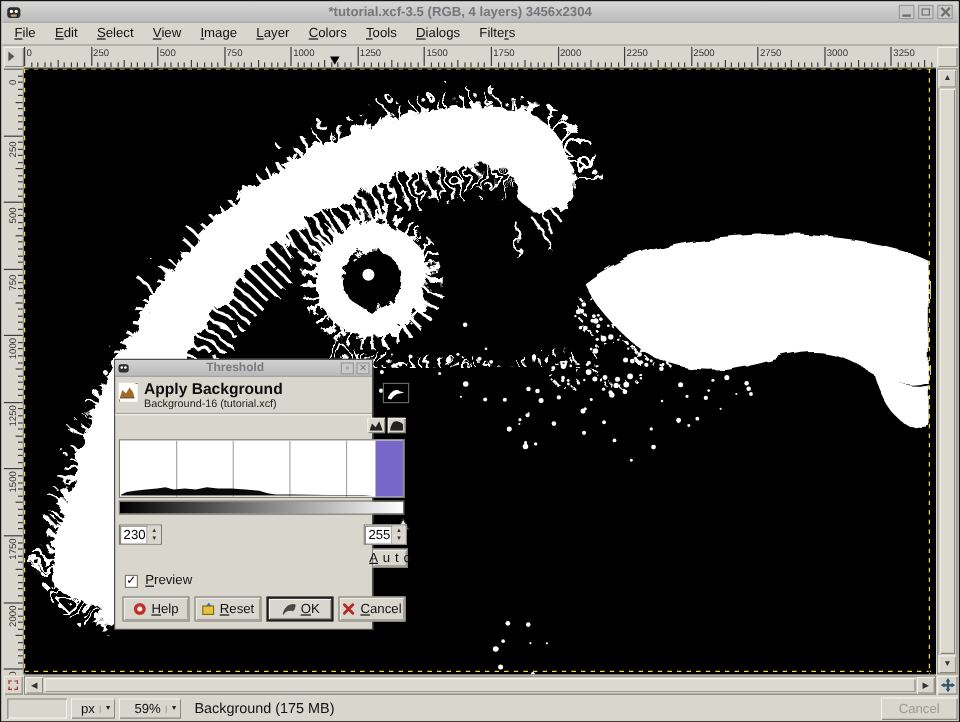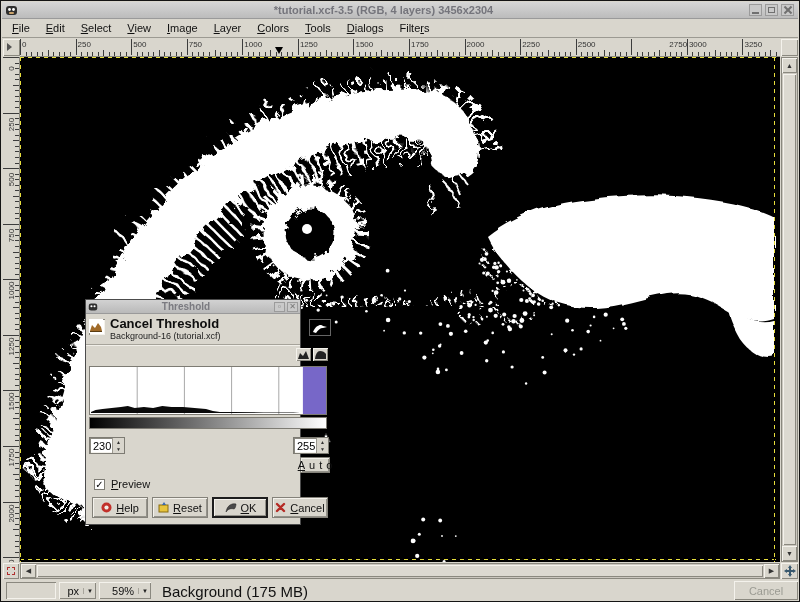--- a/index.html
+++ b/index.html
@@ -45,24 +45,24 @@
   .qm-icon{width:8px;height:8px;border:1px dashed #b03030}
   .corner-glyph{width:0;height:0;border-top:4px solid transparent;border-bottom:4px solid transparent;border-left:5px solid #555}
   
   .statusbar{position:absolute;left:1px;top:579px;right:1px;height:14px;background:#d9d6cd}
   .raised{background:#d9d6cd;box-shadow:inset 1px 1px 0 #f4f2ec,inset -1px -1px 0 #8a887f}
   .sunken{box-shadow:inset 1px 1px 0 #8a887f,inset -1px -1px 0 #f4f2ec}
   .pos-field{position:absolute;left:4px;top:2px;width:50px;height:17px;background:#d9d6cd}
   .combo{position:absolute;top:2px;height:17px;display:flex;align-items:center;font-size:11px;color:#111;padding:0 3px}
   .combo .cval{flex:1;text-align:right;padding-right:4px}
   .dd{font-size:6px;color:#222;border-left:1px solid #a8a59c;padding-left:3px}
-  .status-msg{position:absolute;left:160px;top:3px;font-size:15px;color:#111}
+  .status-msg{position:absolute;left:160px;top:3px;font-size:12px;color:#111}
   .sb-cancel{position:absolute;left:732px;top:1px;width:64px;height:19px;font-size:11px;color:#9b9b93;display:flex;align-items:center;justify-content:center}
   
-  .dialog{position:absolute;left:84px;top:298px;width:216px;height:226px;background:#d9d6cd;border:1px solid #4c4c4c;z-index:20}
+  .dialog{position:absolute;left:94px;top:298px;width:216px;height:226px;background:#d9d6cd;border:1px solid #4c4c4c;z-index:20}
   .dlg-titlebar{position:absolute;left:0;top:0;right:0;height:14px;background:linear-gradient(#d2d2d2,#b9b9b9);display:flex;align-items:center;border-bottom:1px solid #9a9a9a}
   .dlg-icon{width:10px;height:10px;margin-left:2px;flex:0 0 auto}
   .dlg-title{flex:1;text-align:center;font-size:10px;font-weight:bold;color:#7a7a80}
   .dlg-btn{width:11px;height:10px;margin-right:2px;display:flex;align-items:center;justify-content:center;font-size:8px;color:#777;background:#cScCc;background:#c9c9c9;border:1px solid #9b9b9b}
   .hdr-icon{position:absolute;left:3px;top:19px;width:16px;height:16px;background:#fff}
   .hdr-title{position:absolute;left:24px;top:16px;font-size:13px;font-weight:bold;color:#0d0d0d}
   .hdr-sub{position:absolute;left:24px;top:31px;font-size:9px;color:#222}
   .drawable-thumb{position:absolute;left:223px;top:19px;width:22px;height:17px;background:#000;border:1px solid #666}
   .hdr-sep{position:absolute;left:0;top:44px;width:100%;height:2px;border-top:1px solid #a6a39a;border-bottom:1px solid #f1efe9}
   .mini-btn{position:absolute;width:15px;height:13px;display:flex;align-items:center;justify-content:center}
@@ -142,21 +142,21 @@
       <div class="hlab" style="left: 335.45px;">1500</div>
       <div class="htick-major" style="left: 389.025px;"></div>
       <div class="hlab" style="left: 391.025px;">1750</div>
       <div class="htick-major" style="left: 444.6px;"></div>
       <div class="hlab" style="left: 446.6px;">2000</div>
       <div class="htick-major" style="left: 500.175px;"></div>
       <div class="hlab" style="left: 502.175px;">2250</div>
       <div class="htick-major" style="left: 555.75px;"></div>
       <div class="hlab" style="left: 557.75px;">2500</div>
       <div class="htick-major" style="left: 611.325px;"></div>
-      <div class="hlab" style="left: 613.325px; margin-left: 36px;">2750</div>
+      <div class="hlab" style="left: 613.325px;">2750</div>
       <div class="htick-major" style="left: 666.9px;"></div>
       <div class="hlab" style="left: 668.9px;">3000</div>
       <div class="htick-major" style="left: 722.475px;"></div>
       <div class="hlab" style="left: 724.475px;">3250</div>
       <div class="htick-min" style="left: 5.5575px;"></div>
       <div class="htick-min" style="left: 11.115px;"></div>
       <div class="htick-min" style="left: 16.6725px;"></div>
       <div class="htick-min" style="left: 22.23px;"></div>
       <div class="htick-mid" style="left: 27.7875px;"></div>
       <div class="htick-min" style="left: 33.345px;"></div>
@@ -638,21 +638,21 @@
       <span class="dlg-btn">✕</span>
     </div>
 
     <span class="hdr-icon sunken">
       <svg width="14" height="14" viewBox="0 0 14 14">
           <rect width="14" height="14" fill="#fff"></rect>
           <polygon points="1,12 3,6 6,9 9,4 12,8 13,12" fill="#a06a28"></polygon>
           <rect x="1" y="12" width="12" height="1" fill="#5a3c12"></rect>
         </svg>
     </span>
-    <div class="hdr-title">Cancel Threshold</div>
+    <div class="hdr-title">Apply Background</div>
     <div class="hdr-sub">Background-16 (tutorial.xcf)</div>
     <span class="drawable-thumb">
       <svg width="20" height="15" viewBox="0 0 20 15">
           <path d="M3,12 C6,5 11,4 13,6 L17,7 L13,8 C10,8 8,10 6,13 Z" fill="#fff"></path>
         </svg>
     </span>
     <div class="hdr-sep"></div>
 
     <span class="mini-btn raised" style="left:210px;top:48px">
       <svg width="11" height="9" viewBox="0 0 11 9">

